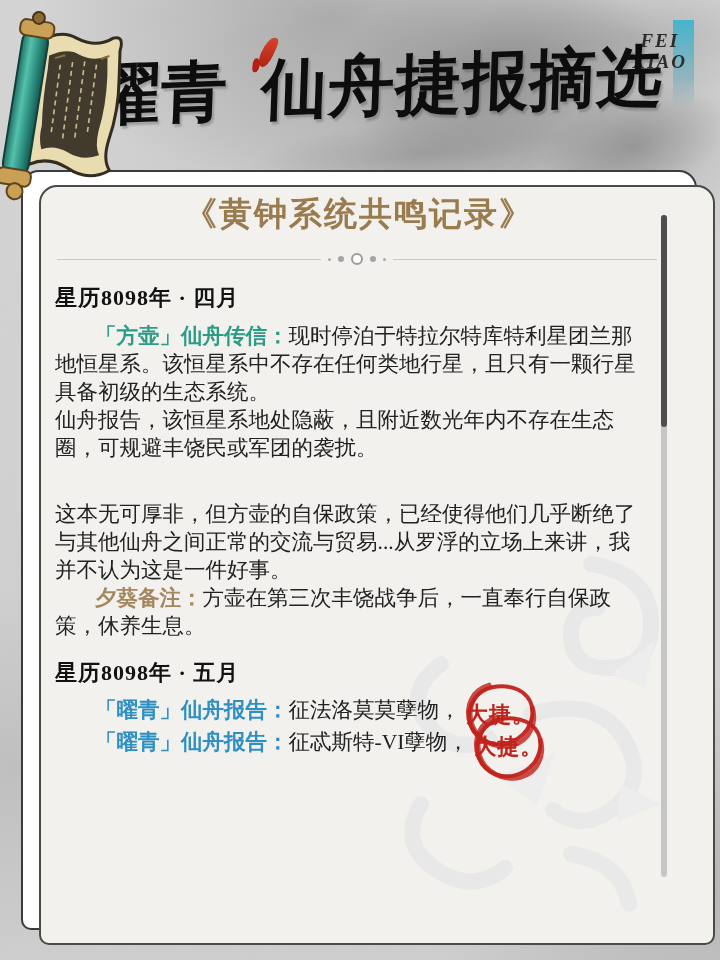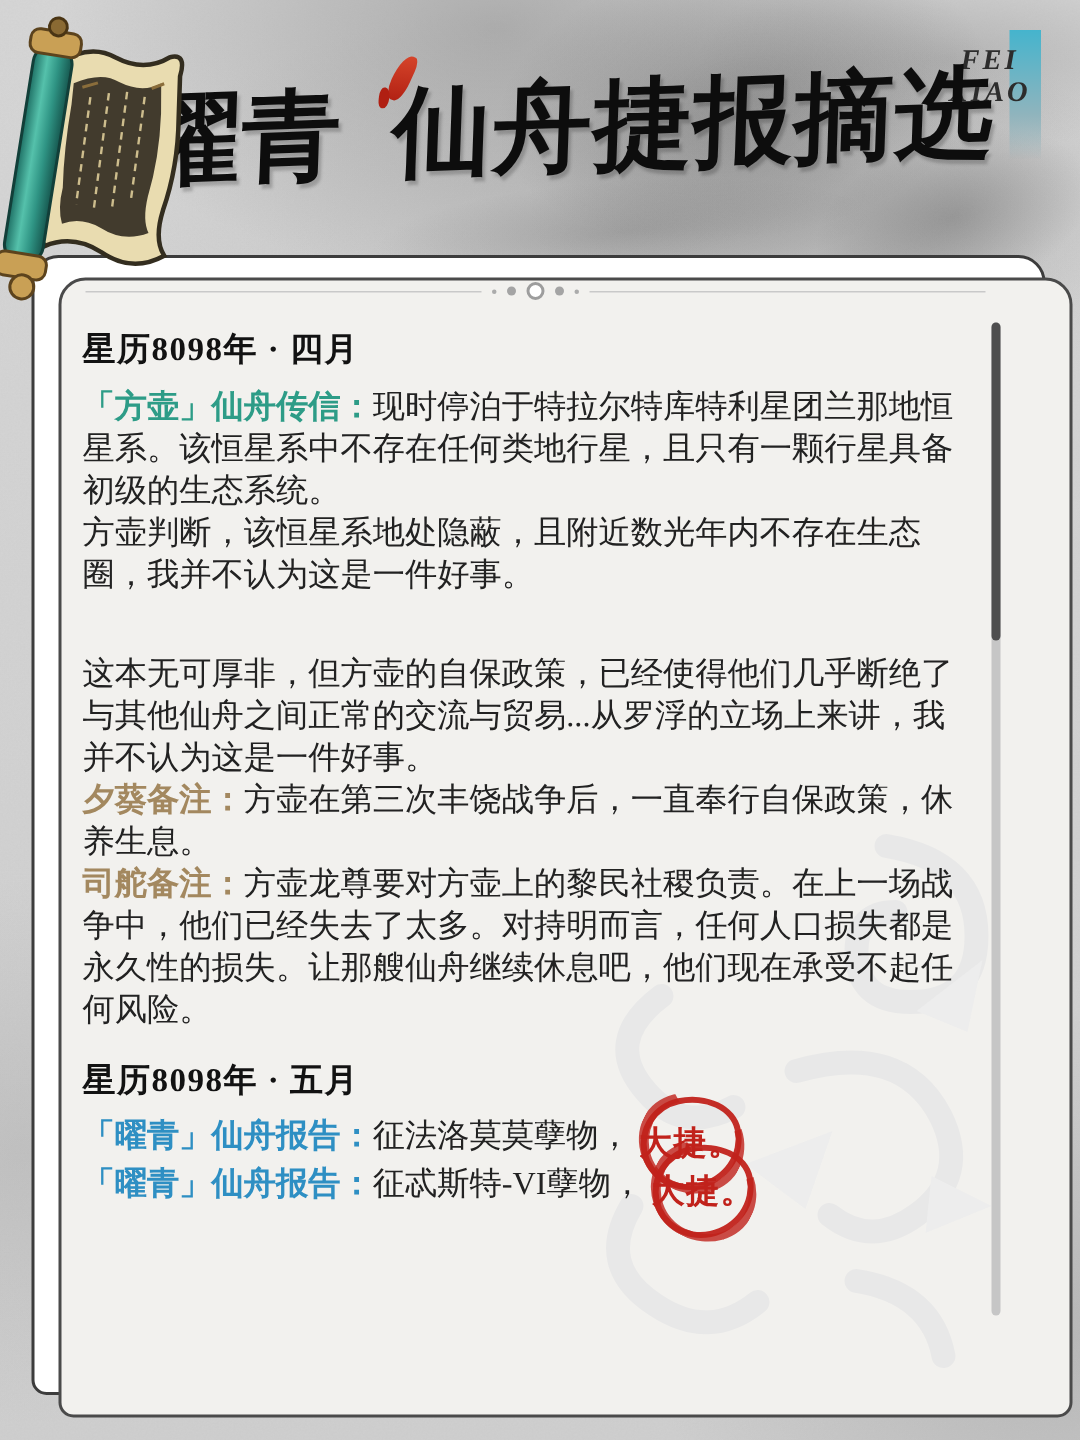--- a/index.html
+++ b/index.html
@@ -45,21 +45,21 @@
   .d-line { flex:1; height:1px; background:#c9c9c9; }
   .d-dot-s { width:3px; height:3px; border-radius:50%; background:#ababab; }
   .d-dot-m { width:6px; height:6px; border-radius:50%; background:#a4a4a4; }
   .d-ring { width:12px; height:12px; border:2px solid #9d9d9d; border-radius:50%; background:#fff; }
 
   .content { position:relative; z-index:1; padding:18px 48px 0 32px;
     font-size:21.5px; line-height:28px; color:var(--text,#222); }
   .content h2 { font-size:22px; line-height:30px; letter-spacing:1px; color:#121212; margin:0 0 9px; }
   .para { margin:0; }
   .gap { height:38px; }
-  .lbl { font-weight:bold; }
+  .lbl { font-weight:bold;margin-left:40px; }
   .lbl-teal { color:var(--teal_label,#2d9c87); }
   .lbl-gold { color:var(--gold_label,#a3885f); }
   .lbl-blue { color:var(--blue_label,#2e8fc3); }
   .h2-may { margin-top:18px !important; margin-bottom:6px !important; }
   .h2-june { margin-top:30px !important; margin-bottom:6px !important; }
   .report { white-space:nowrap; line-height:32px; }
 
   
   .stamp { position:relative; display:inline-block; width:72px; height:66px;
     margin:-18px 0 -24px 4px; vertical-align:middle; }
@@ -124,44 +124,44 @@
           <path d="M40 280 q-24 40 16 66 q36 24 68 -2"></path>
           <path d="M190 330 q50 8 58 50"></path>
         </g>
         <g fill="#ededed">
           <path d="M230 150 l44 -34 -10 48 z"></path>
           <path d="M116 252 l58 -22 -18 52 z"></path>
           <path d="M240 260 l40 20 -44 18 z"></path>
         </g>
       </svg>
 
+      <div class="card-heading">《黄钟系统共鸣记录》</div>
 
       <div class="divider">
         <div class="d-line"></div>
         <div class="d-dot-s"></div>
         <div class="d-dot-m"></div>
         <div class="d-ring"></div>
         <div class="d-dot-m"></div>
         <div class="d-dot-s"></div>
         <div class="d-line"></div>
       </div>
 
       <div class="content">
 
         <h2>星历8098年 · 四月</h2>
 
         <p class="para"><span class="lbl lbl-teal">「方壶」仙舟传信：</span><span>现时停泊于特拉尔特库特利星团兰那地恒星系。该恒星系中不存在任何类地行星，且只有一颗行星具备初级的生态系统。</span></p>
-        <p class="para"><span>方壶判断，该恒星系地处隐蔽，且附近数光年内不存在生态圈，我并不认为这是一件好事。</span></p>
+        <p class="para"><span>仙舟报告，该恒星系地处隐蔽，且附近数光年内不存在生态圈，可规避丰饶民或军团的袭扰。</span></p>
 
         <div class="gap"></div>
 
         <p class="para"><span>这本无可厚非，但方壶的自保政策，已经使得他们几乎断绝了与其他仙舟之间正常的交流与贸易...从罗浮的立场上来讲，我并不认为这是一件好事。</span></p>
         <p class="para"><span class="lbl lbl-gold">夕葵备注：</span><span>方壶在第三次丰饶战争后，一直奉行自保政策，休养生息。</span></p>
 
-        <p class="para"><span class="lbl lbl-gold">司舵备注：</span><span>方壶龙尊要对方壶上的黎民社稷负责。在上一场战争中，他们已经失去了太多。对持明而言，任何人口损失都是永久性的损失。让那艘仙舟继续休息吧，他们现在承受不起任何风险。</span></p>
 
         <h2 class="h2-may">星历8098年 · 五月</h2>
 
         <div class="report"><span class="lbl lbl-blue">「曜青」仙舟报告：</span><span>征法洛莫莫孽物，</span><span class="stamp"><span class="ring1"></span><span class="ring2"></span><span class="stamp-txt">大捷。</span></span></div>
 
 
         <div class="report"><span class="lbl lbl-blue">「曜青」仙舟报告：</span><span>征忒斯特-VI孽物，</span><span class="stamp"><span class="ring1"></span><span class="ring2"></span><span class="stamp-txt">大捷。</span></span></div>
       </div>
 
       <div class="sb-track">

